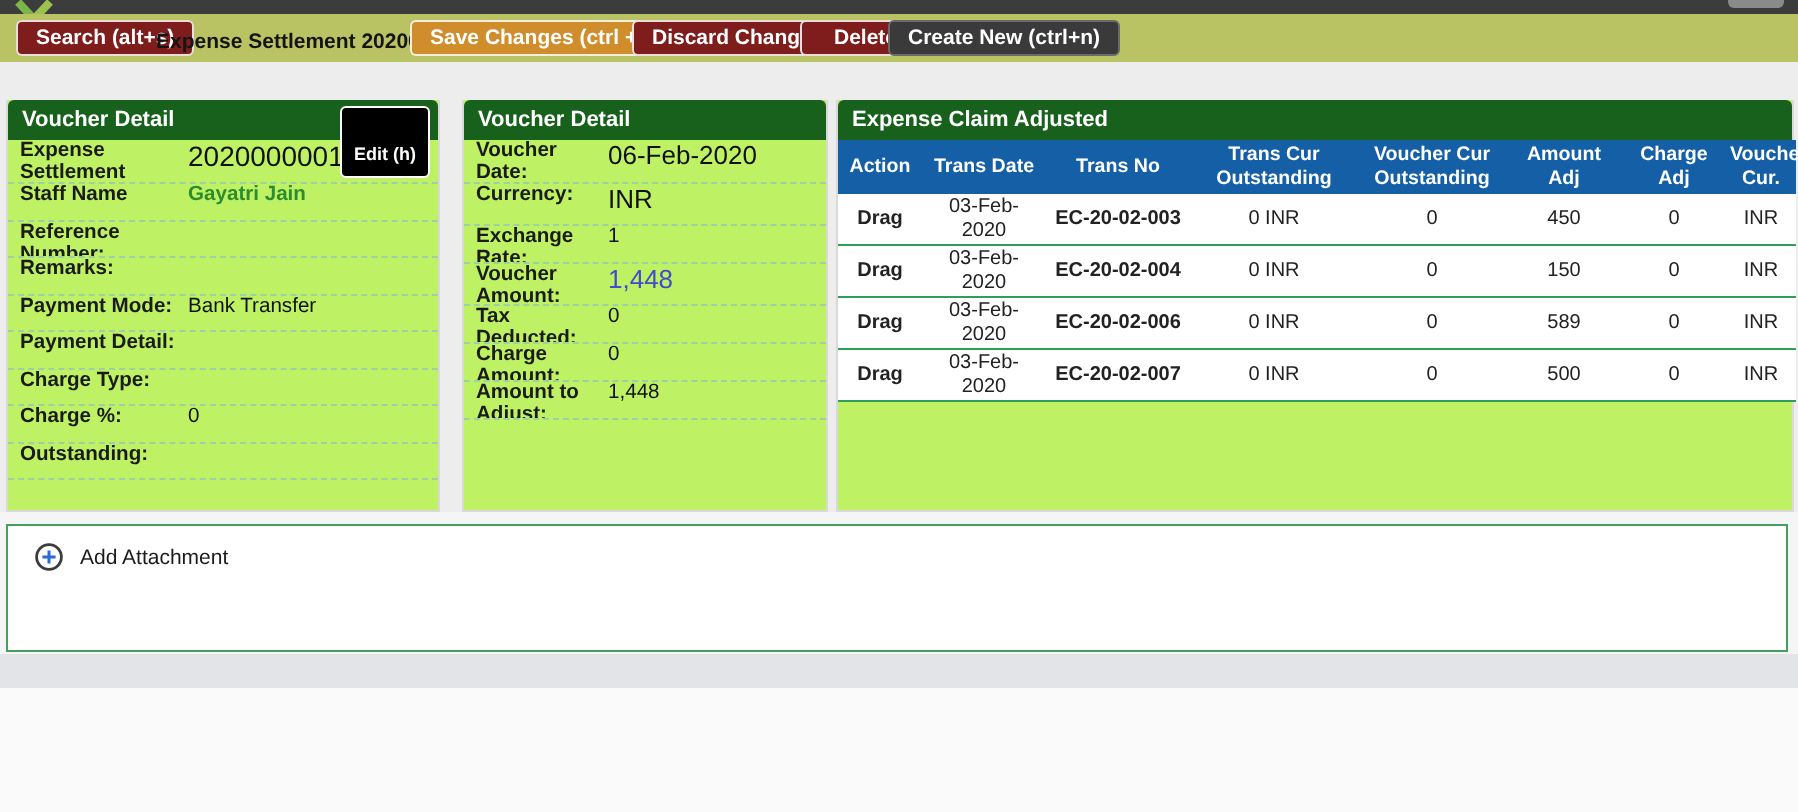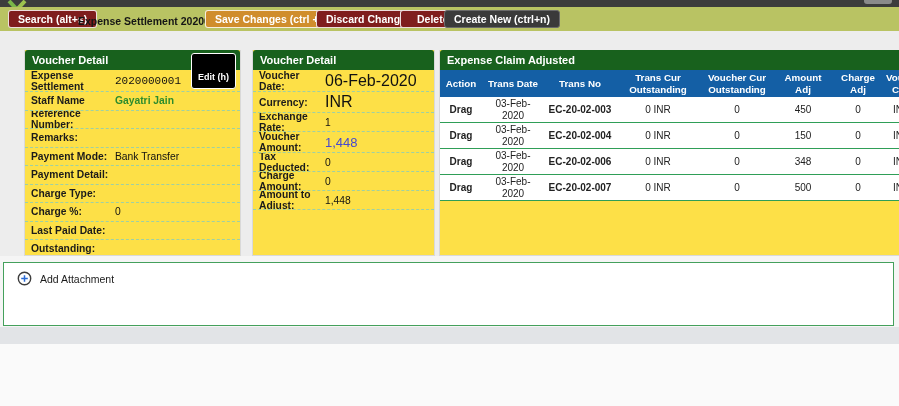--- a/index.html
+++ b/index.html
@@ -24,40 +24,40 @@
   .dark  { background:#3a3a3a; border-color:#6a6a6a; }
   .tb-label { position:absolute; left:78px; top:8px; font-size:10.5px; font-weight:bold; color:#151515; white-space:nowrap; }
   #btn-search  { left:8px;   }
   #btn-save    { left:205px; }
   #btn-discard { left:316px; }
   #btn-delete  { left:400px;padding-left:16px; }
   #btn-create  { left:444px; }
   
   .content-bg { position:absolute; left:0; top:31px; width:899px; height:225px; background:#ededed; }
   
-  .panel { position:absolute; background:#fde047; border:1px solid #d9d9d9; border-top:none;margin-left:21px; }
+  .panel { position:absolute; background:#bef264; border:1px solid #d9d9d9; border-top:none; }
   .panel-header {
     position:relative; height:20px; background:#18611d; border-radius:3px 3px 0 0;
     color:#fff; font-weight:bold; font-size:11px; line-height:20px; padding-left:7px;
   }
   #left-panel  { left:3px;   top:50px; width:217px; height:206px; }
   #mid-panel   { left:231px; top:50px; width:183px; height:206px; }
   #right-panel { left:418px; top:50px; width:479px; height:206px; }
   .edit-btn {
     position:absolute; right:4px; top:3px; height:14px; background:#000; border:1px solid #fff;
     border-radius:3px; color:#fff; font-size:9px; font-weight:bold; line-height:12px; padding:17px 6px; cursor:pointer;
   }
-  .frow { display:flex; align-items:center; border-bottom:1px dashed #9ed0a4; padding:0 6px; height:18.5px; overflow:hidden; }
+  .frow { display:flex; border-bottom:1px dashed #9ed0a4; padding:0 6px; height:18.5px; overflow:hidden; }
   .frow.tall { height:22px; }
   .flabel { font-size:10.3px; font-weight:bold; color:#1b1b1b; flex:0 0 auto; }
   #left-panel .flabel { width:84px; }
   #mid-panel  .flabel { width:66px; }
   .fvalue { font-size:10.3px; color:#111; white-space:nowrap; }
-  .fvalue.big   { font-size:11px;font-family:Liberation Mono, monospace; }
-  .fvalue.med   { font-size:16px; }
+  .fvalue.big   { font-size:14px; }
+  .fvalue.med   { font-size:13px; }
   .fvalue.green { color:#2d8c2d; font-weight:bold; }
   .fvalue.link  { color:#4549d0; font-size:13px; cursor:pointer; }
   
   table.claims { width:100%; border-collapse:collapse; table-layout:fixed; }
   table.claims thead th {
     background:#145fa5; color:#fff; font-size:9.8px; font-weight:bold; text-align:center;
     height:27px; line-height:1.15; padding:1px 2px; vertical-align:middle;
   }
   table.claims tbody td {
     height:21px; border-bottom:1px solid #2f9e57; font-size:10px; text-align:center;
@@ -131,24 +131,20 @@
     <span class="flabel">Payment Detail:</span>
     <span class="fvalue"></span>
   </div>
   <div class="frow">
     <span class="flabel">Charge Type:</span>
     <span class="fvalue"></span>
   </div>
   <div class="frow">
     <span class="flabel">Charge %:</span>
     <span class="fvalue">0</span>
-  </div>
-  <div class="frow">
-    <span class="flabel">Last Paid Date:</span>
-    <span class="fvalue"></span>
   </div>
   <div class="frow">
     <span class="flabel">Outstanding:</span>
     <span class="fvalue"></span>
   </div>
 </div>
 
 <div class="panel" id="mid-panel">
   <div class="panel-header">
     <span>Voucher Detail</span>
@@ -230,21 +226,21 @@
         <td>150</td>
         <td>0</td>
         <td>INR</td>
       </tr>
       <tr>
         <td class="drag">Drag</td>
         <td><span class="wrapdate">03-Feb-2020</span></td>
         <td class="transno">EC-20-02-006</td>
         <td>0 INR</td>
         <td>0</td>
-        <td>348</td>
+        <td>589</td>
         <td>0</td>
         <td>INR</td>
       </tr>
       <tr>
         <td class="drag">Drag</td>
         <td><span class="wrapdate">03-Feb-2020</span></td>
         <td class="transno">EC-20-02-007</td>
         <td>0 INR</td>
         <td>0</td>
         <td>500</td>

